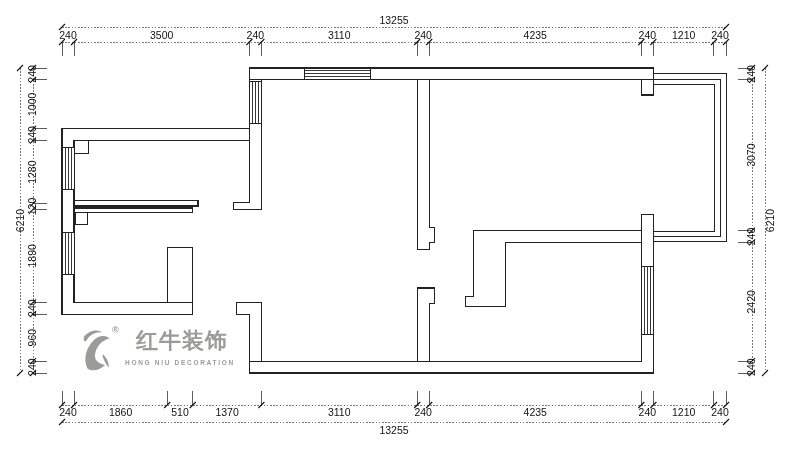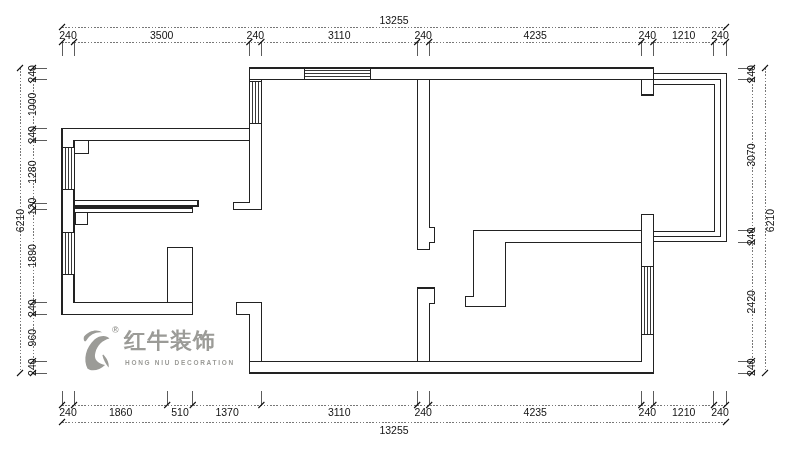--- a/index.html
+++ b/index.html
@@ -11,21 +11,21 @@
   .wall{fill:#ffffff;stroke:#222;stroke-width:1.1;shape-rendering:crispEdges;}
   .win{fill:#ffffff;stroke:#222;stroke-width:1;shape-rendering:crispEdges;}
   .winline{stroke:#222;stroke-width:0.9;shape-rendering:crispEdges;}
   .rail{fill:none;stroke:#222;stroke-width:1;shape-rendering:crispEdges;}
   .dimline{stroke:#555;stroke-width:0.8;stroke-dasharray:1.6 1.6;shape-rendering:crispEdges;}
   .stem{stroke:#333;stroke-width:0.8;shape-rendering:crispEdges;}
   .tick{stroke:#111;stroke-width:1.1;}
   .logo{position:absolute;left:78px;top:320px;width:170px;height:56px;}
   .logo .bull{position:absolute;left:2px;top:8px;width:36px;height:44px;}
   .logo .reg{position:absolute;left:34px;top:5px;font-size:9px;font-weight:bold;}
-  .logo .cn{position:absolute;left:46px;top:10px;font-size:22px;font-weight:bold;
+  .logo .cn{position:absolute;left:58px;top:10px;font-size:22px;font-weight:bold;
             letter-spacing:1px;white-space:nowrap;line-height:1;}
   .logo .en{position:absolute;left:47px;top:39px;font-size:6.5px;font-weight:bold;
             letter-spacing:1.7px;white-space:nowrap;}
 </style>
 </head>
 <body>
 
 <div id="stage">
   <svg id="plan-svg" width="788" height="456" viewBox="0 0 788 456">
       <g>

